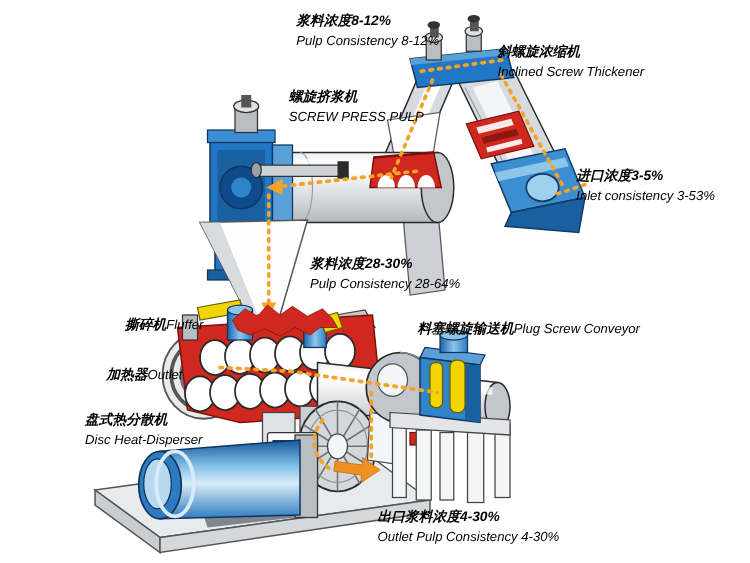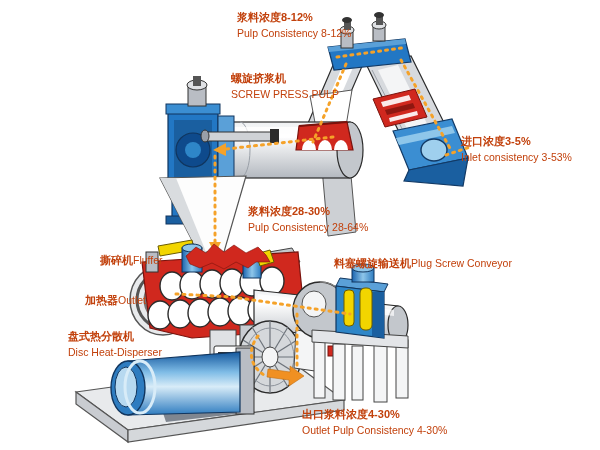--- a/index.html
+++ b/index.html
@@ -1,17 +1,17 @@
 <!DOCTYPE html>
 <html><head>
 <meta charset="utf-8">
 <style>
   html,body{margin:0;padding:0;background:#fff;}
   #stage{position:relative;width:600px;height:450px;background:#fff;overflow:hidden;
-         font-family:"Liberation Sans","DejaVu Sans",sans-serif;color:#c2410c;}
+         font-family:"Liberation Sans","DejaVu Sans",sans-serif;color:#000000;font-style:italic;}
   #art{position:absolute;left:0;top:0;}
   .lbl{position:absolute;line-height:1.15;white-space:nowrap;}
   .zh{font-weight:bold;font-size:11px;}
   .en{font-size:10.5px;margin-top:3px;}
   .inline-lbl .zh,.inline-lbl .en{display:inline;}
 </style>
 </head>
 <body>
 
 <div id="stage">
@@ -235,20 +235,22 @@
       <polygon points="186,256 196,247 206,253 214,244 224,252 234,245 246,253 258,247 266,255 270,262 256,262 248,268 236,262 224,269 212,263 200,268 190,264" fill="#d0281e" stroke="#7a120c" stroke-width="0.6"></polygon>
     </g>
   </svg>
 
   <div class="lbl" style="left:237px;top:11px;">
     <div class="zh">浆料浓度8-12%</div>
     <div class="en">Pulp Consistency 8-12%</div>
   </div>
 
   <div class="lbl" style="left:398px;top:36px;">
+    <div class="zh">斜螺旋浓缩机</div>
+    <div class="en">Inclined Screw Thickener</div>
   </div>
 
   <div class="lbl" style="left:231px;top:72px;">
     <div class="zh">螺旋挤浆机</div>
     <div class="en">SCREW PRESS PULP</div>
   </div>
 
   <div class="lbl" style="left:461px;top:135px;">
     <div class="zh">进口浓度3-5%</div>
     <div class="en">Inlet consistency 3-53%</div>

